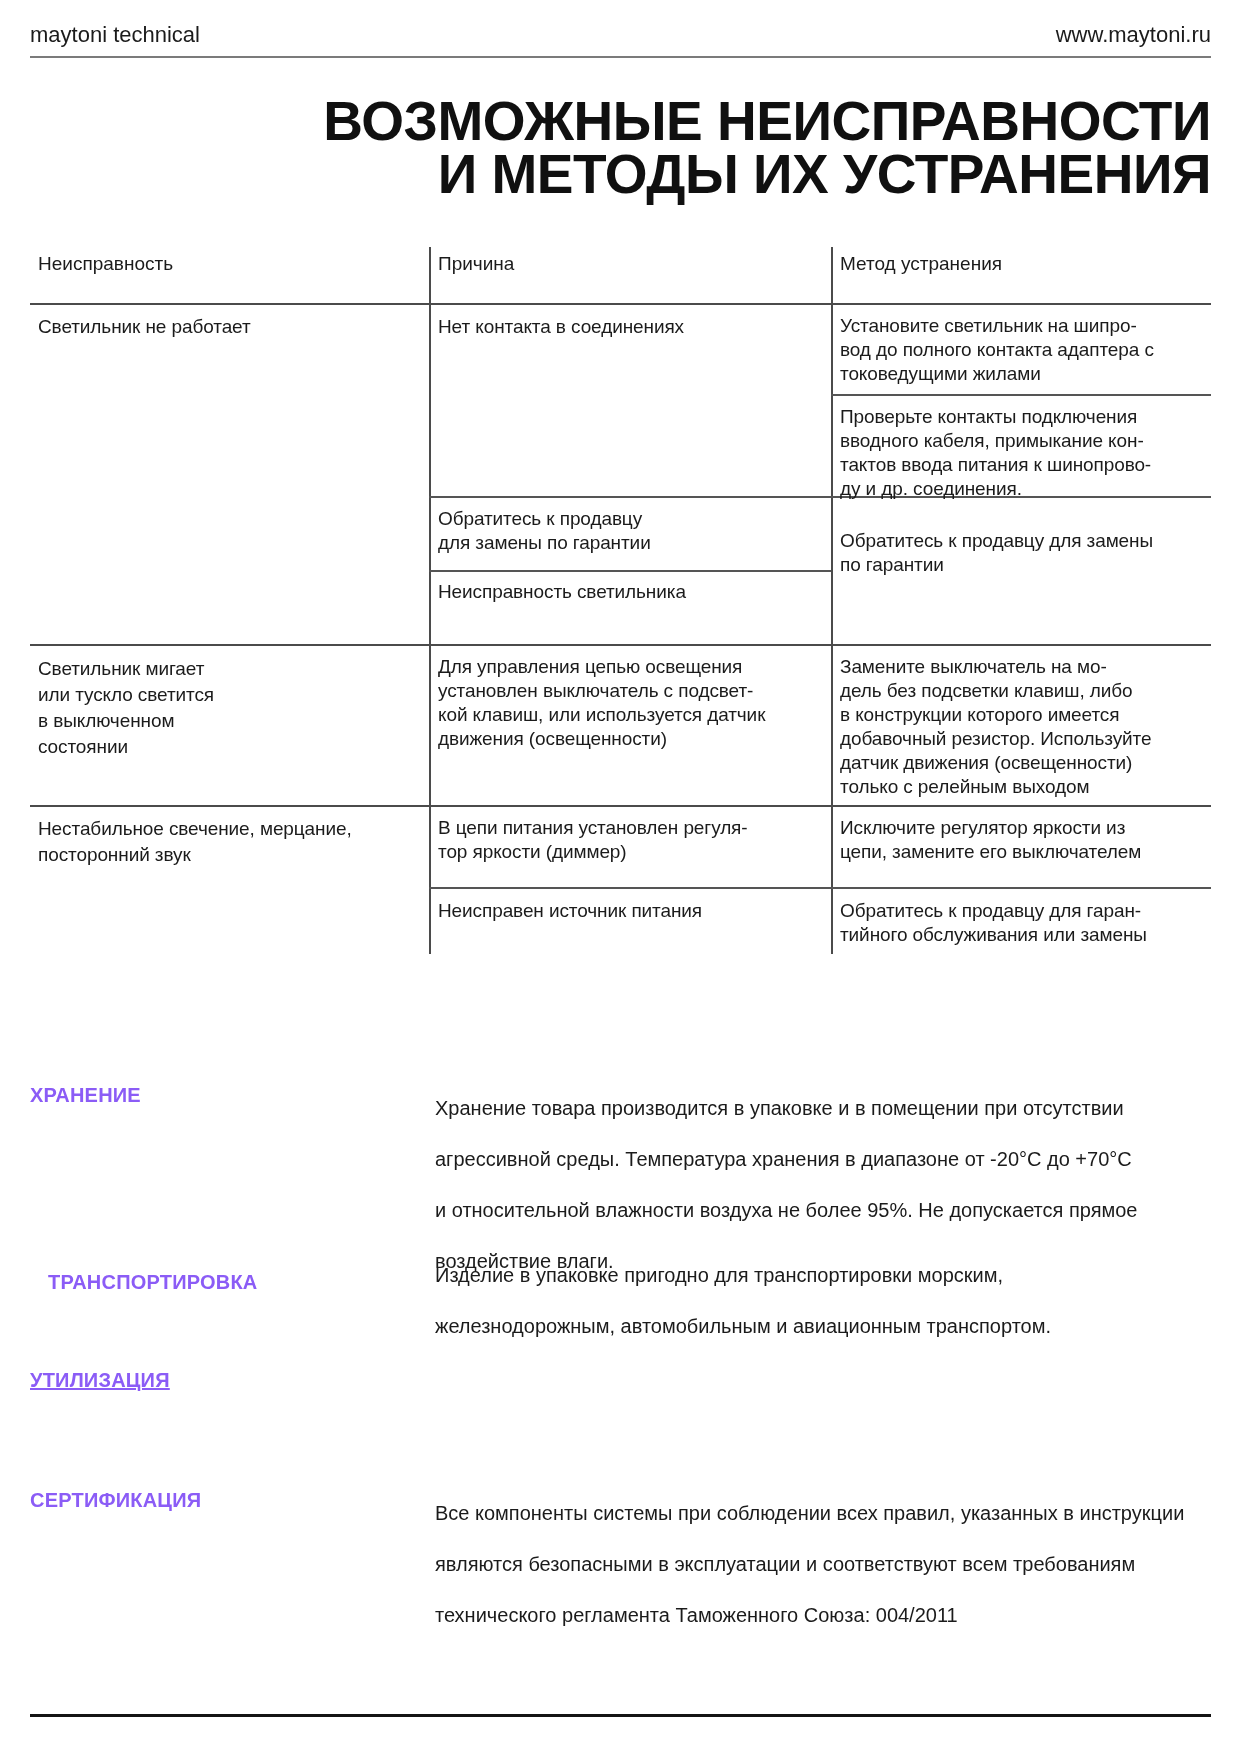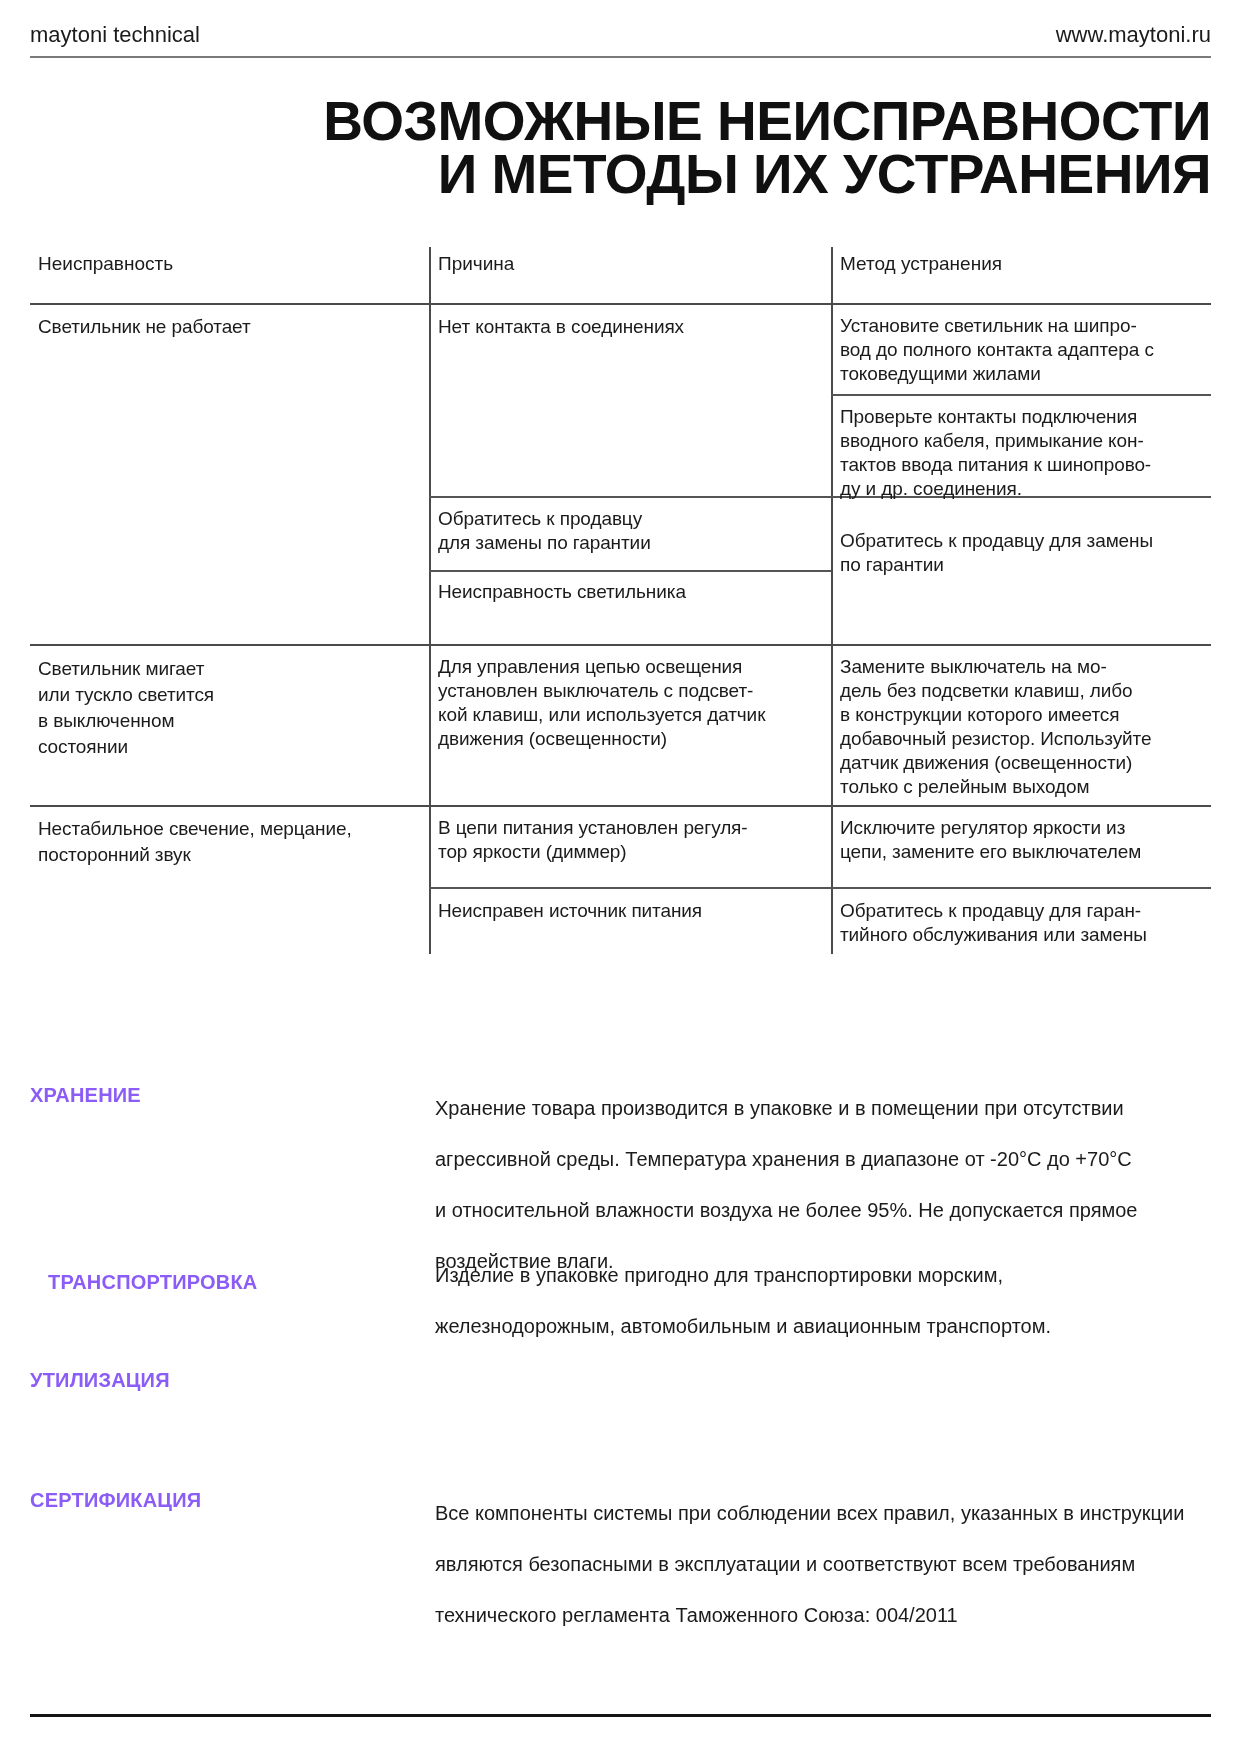--- a/index.html
+++ b/index.html
@@ -125,21 +125,21 @@
   <div class="abs sec-h" style="left:30px; top:1084px;">ХРАНЕНИЕ</div>
   <div class="abs sec-b" style="left:435px; top:1083px;">Хранение товара производится в упаковке и в помещении при отсутствии
 агрессивной среды. Температура хранения в диапазоне от -20°С до +70°С
 и относительной влажности воздуха не более 95%. Не допускается прямое
 воздействие влаги.</div>
 
   <div class="abs sec-h" style="left:48px; top:1251px;margin-top:20px;">ТРАНСПОРТИРОВКА</div>
   <div class="abs sec-b" style="left:435px; top:1250px;">Изделие в упаковке пригодно для транспортировки морским,
 железнодорожным, автомобильным и авиационным транспортом.</div>
 
-  <div class="abs sec-h" style="left:30px; top:1369px;">УТИЛИЗАЦИЯ</div>
+  <div class="abs sec-h" style="left:30px; top:1369px;text-decoration:underline;">УТИЛИЗАЦИЯ</div>
 
   <div class="abs sec-h" style="left:30px; top:1489px;">СЕРТИФИКАЦИЯ</div>
   <div class="abs sec-b" style="left:435px; top:1488px;">Все компоненты системы при соблюдении всех правил, указанных в инструкции
 являются безопасными в эксплуатации и соответствуют всем требованиям
 технического регламента Таможенного Союза: 004/2011</div>
 
   <div class="abs footer-rule" style="left:30px; width:1181px; top:1714px;"></div>
 
 </div>
 

